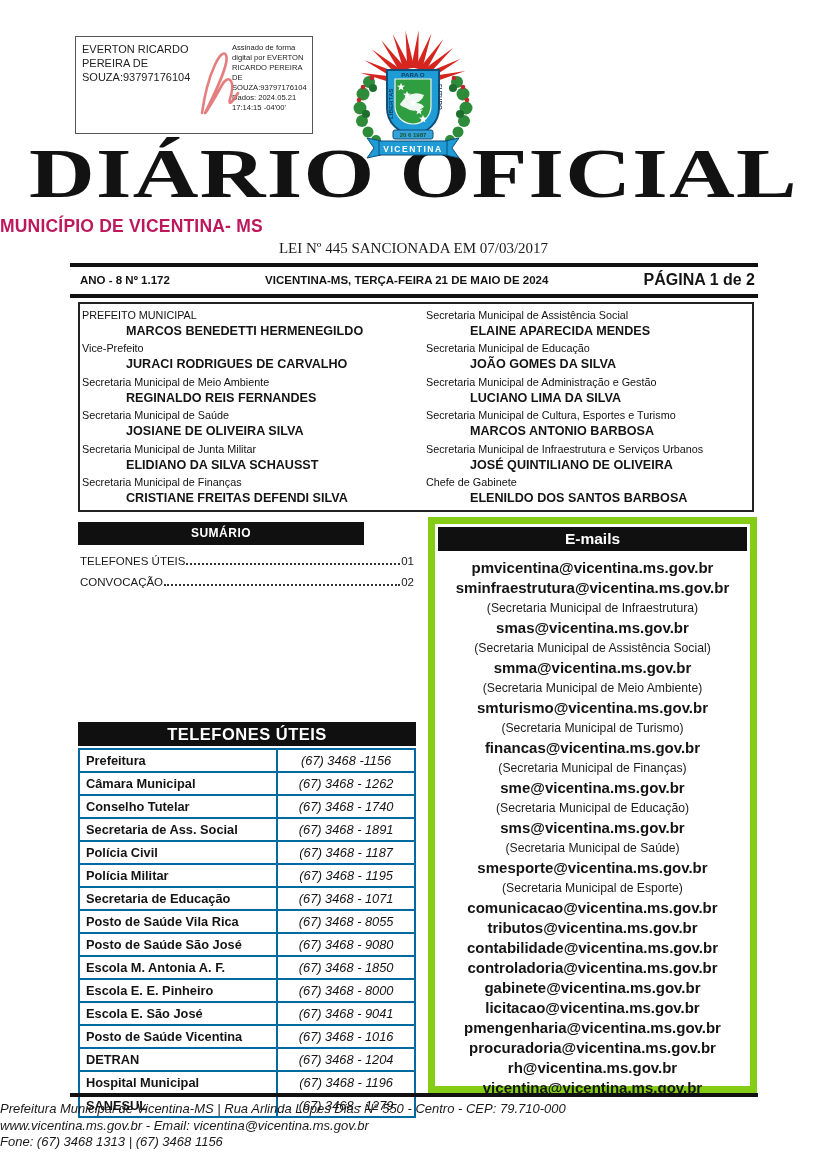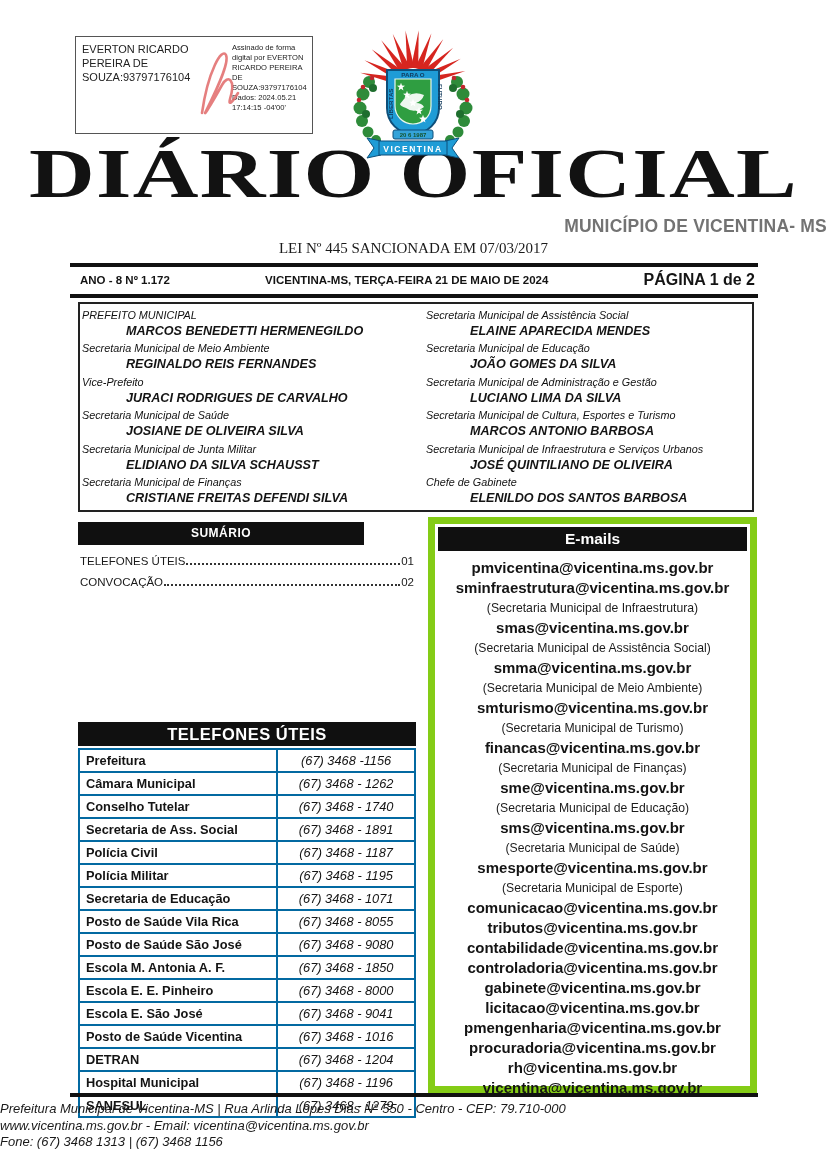--- a/index.html
+++ b/index.html
@@ -13,39 +13,39 @@
   .sig-right{flex:1;padding:6px 4px 4px 36px;font-size:7.6px;line-height:1.32;color:#222;}
   .sig-squiggle{position:absolute;left:112px;top:4px;width:60px;height:90px;}
 
   
   .crest{position:absolute;left:333px;top:24px;width:160px;height:136px;z-index:3;}
 
   
   .title{position:absolute;left:0;right:0;top:139px;text-align:center;
          font-family:"Liberation Serif",serif;font-weight:bold;font-size:70px;line-height:70px;
          letter-spacing:1px;color:#121212;transform:scaleX(1.3);transform-origin:50% 50%;z-index:2;}
-  .municipality{position:absolute;left:0;right:0;top:216px;text-align:right;
-         font-size:17.5px;font-weight:bold;letter-spacing:.2px;color:#737373;}
+  .municipality{position:absolute;left:0;right:0;top:216px;text-align:left;
+         font-size:17.5px;font-weight:bold;letter-spacing:.2px;color:#be185d;}
   .law{position:absolute;left:0;right:0;top:240px;text-align:center;
          font-family:"Liberation Serif",serif;font-size:15px;color:#1a1a1a;}
 
   .rule{position:absolute;left:70px;width:688px;height:4px;background:#111;}
   .rule-a{top:263px;} .rule-b{top:294px;} .rule-c{top:1093px;}
 
   
   .issue-bar{position:absolute;left:80px;right:72px;top:266px;height:27px;
              display:flex;align-items:center;justify-content:space-between;}
   .issue-edition{font-size:11.5px;font-weight:bold;}
   .issue-date{font-size:11.5px;font-weight:bold;}
   .issue-page{font-size:16px;font-weight:bold;}
 
   
   .officials{position:absolute;left:78px;top:302px;width:676px;height:210px;border:2px solid #222;
              box-sizing:border-box;display:flex;padding-top:3px;}
-  .off-col{width:50%;box-sizing:border-box;font-style:italic;}
+  .off-col{width:50%;box-sizing:border-box;}
   .off-col.right{padding-left:8px;}
   .off-role{font-size:10.8px;line-height:16px;color:#111;padding-left:2px;}
   .off-name{font-size:12.6px;line-height:17.4px;font-weight:bold;padding-left:46px;}
 
   .banner{background:#101010;color:#fff;font-weight:bold;text-align:center;box-sizing:border-box;}
 
   
   .sum-banner{position:absolute;left:78px;top:522px;width:286px;height:23px;font-size:12px;line-height:23px;letter-spacing:.5px;}
   .sum-list{position:absolute;left:80px;top:551px;width:334px;}
   .sum-row{display:flex;align-items:baseline;font-size:11.5px;line-height:21px;color:#1a1a1a;}
@@ -172,26 +172,26 @@
 
   <div class="rule rule-b"></div>
 
   <div class="officials">
     <div class="off-col">
       <div>
         <div class="off-role">PREFEITO MUNICIPAL</div>
         <div class="off-name">MARCOS BENEDETTI HERMENEGILDO</div>
       </div>
       <div>
+        <div class="off-role">Vice-Prefeito</div>
+        <div class="off-name">JURACI RODRIGUES DE CARVALHO</div>
+      </div>
+      <div>
         <div class="off-role">Secretaria Municipal de Meio Ambiente</div>
         <div class="off-name">REGINALDO REIS FERNANDES</div>
-      </div>
-      <div>
-        <div class="off-role">Vice-Prefeito</div>
-        <div class="off-name">JURACI RODRIGUES DE CARVALHO</div>
       </div>
       <div>
         <div class="off-role">Secretaria Municipal de Saúde</div>
         <div class="off-name">JOSIANE DE OLIVEIRA SILVA</div>
       </div>
       <div>
         <div class="off-role">Secretaria Municipal de Junta Militar</div>
         <div class="off-name">ELIDIANO DA SILVA SCHAUSST</div>
       </div>
       <div>

